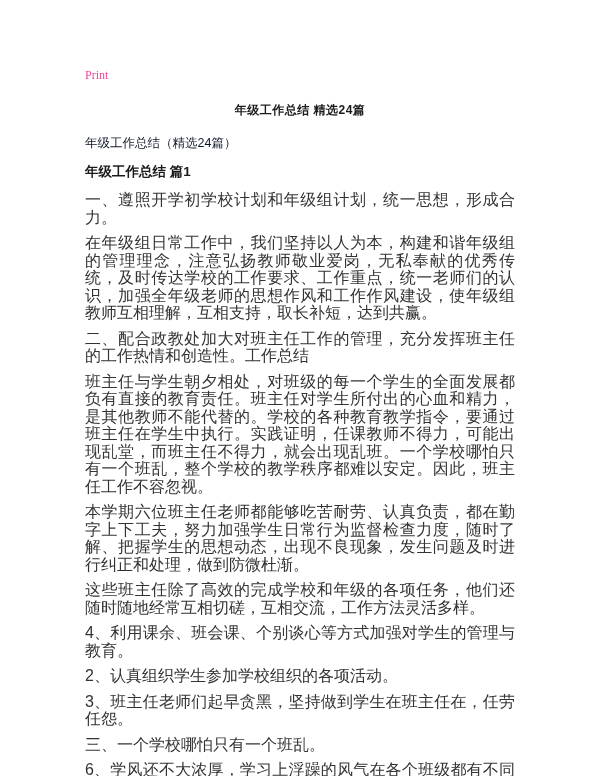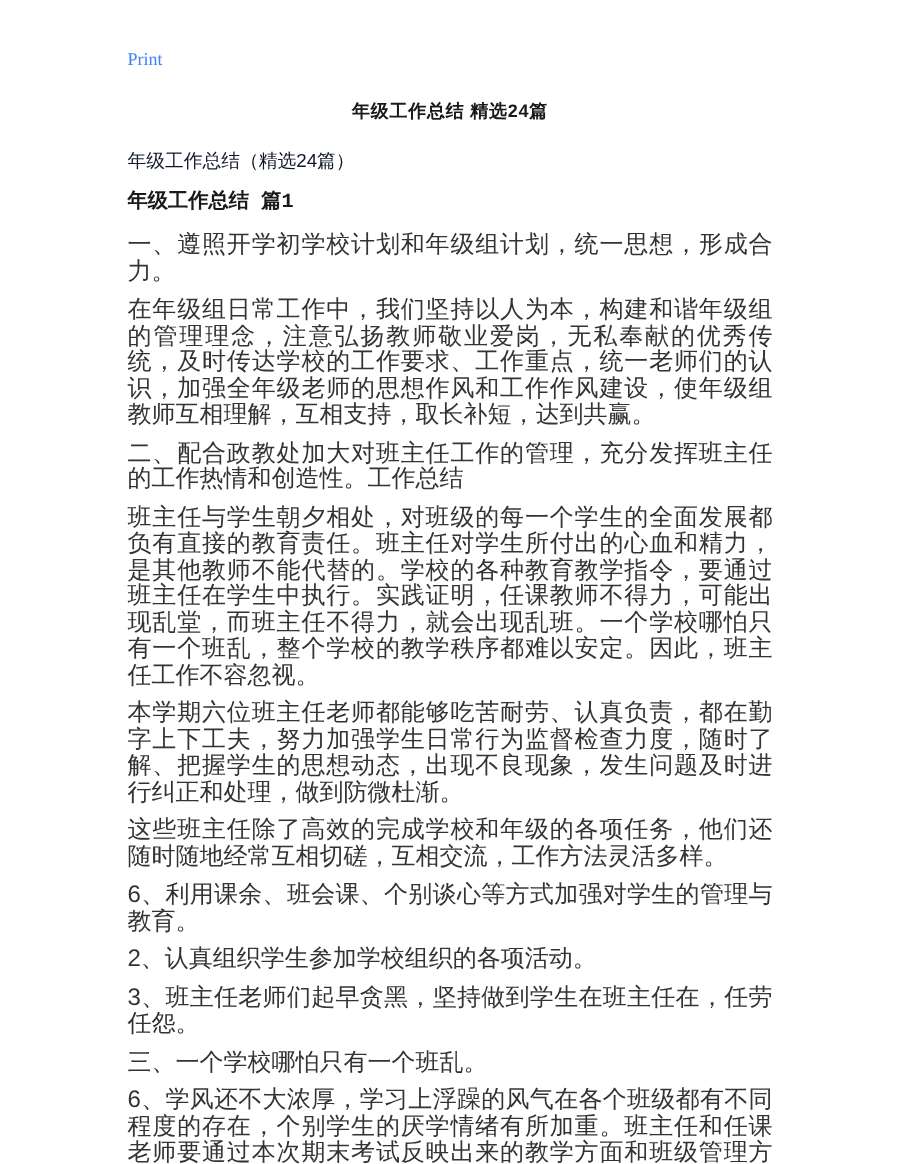--- a/index.html
+++ b/index.html
@@ -10,25 +10,25 @@
     height: 776px;
     overflow: hidden;
   }
   .doc {
     width: 430px;
     margin: 0 auto;
     font-family: "Liberation Sans", sans-serif;
     color: #333333;
   }
   .print-label {
-    margin-top: 32px;
+    margin-top: 68px;
     font-family: "Liberation Serif", serif;
     font-size: 12px;
     line-height: 14px;
-    color: #3b82f6;
+    color: #ec4899;
     width: -moz-max-content;
     width: max-content;
     cursor: pointer;
   }
   .doc-title {
     margin: 17px 0 0 0;
     font-size: 12px;
     line-height: 22px;
     font-weight: 700;
     text-align: center;
@@ -40,21 +40,20 @@
     font-size: 12.5px;
     line-height: 16px;
     color: #0f172a;
   }
   .section-heading {
     margin: 12px 0 11px 0;
     font-size: 13.5px;
     line-height: 17px;
     font-weight: 700;
     color: #1a1a1a;
-    font-family: Liberation Mono, monospace;
   }
   .doc p {
     margin: 0 0 8px 0;
     font-size: 16px;
     line-height: 17.5px;
     text-align: justify;
     text-justify: inter-ideograph;
     color: #333333;
     word-break: break-all;
   }
@@ -71,19 +70,19 @@
   <div class="doc-subtitle">年级工作总结（精选24篇）</div>
 
   <h2 class="section-heading">年级工作总结 篇1</h2>
 
   <p>一、遵照开学初学校计划和年级组计划，统一思想，形成合力。</p>
   <p>在年级组日常工作中，我们坚持以人为本，构建和谐年级组的管理理念，注意弘扬教师敬业爱岗，无私奉献的优秀传统，及时传达学校的工作要求、工作重点，统一老师们的认识，加强全年级老师的思想作风和工作作风建设，使年级组教师互相理解，互相支持，取长补短，达到共赢。</p>
   <p>二、配合政教处加大对班主任工作的管理，充分发挥班主任的工作热情和创造性。工作总结</p>
   <p>班主任与学生朝夕相处，对班级的每一个学生的全面发展都负有直接的教育责任。班主任对学生所付出的心血和精力，是其他教师不能代替的。学校的各种教育教学指令，要通过班主任在学生中执行。实践证明，任课教师不得力，可能出现乱堂，而班主任不得力，就会出现乱班。一个学校哪怕只有一个班乱，整个学校的教学秩序都难以安定。因此，班主任工作不容忽视。</p>
   <p>本学期六位班主任老师都能够吃苦耐劳、认真负责，都在勤字上下工夫，努力加强学生日常行为监督检查力度，随时了解、把握学生的思想动态，出现不良现象，发生问题及时进行纠正和处理，做到防微杜渐。</p>
   <p>这些班主任除了高效的完成学校和年级的各项任务，他们还随时随地经常互相切磋，互相交流，工作方法灵活多样。</p>
-  <p>6、利用课余、班会课、个别谈心等方式加强对学生的管理与教育。</p>
+  <p>4、利用课余、班会课、个别谈心等方式加强对学生的管理与教育。</p>
   <p>2、认真组织学生参加学校组织的各项活动。</p>
   <p>3、班主任老师们起早贪黑，坚持做到学生在班主任在，任劳任怨。</p>
   <p>三、一个学校哪怕只有一个班乱。</p>
   <p>6、学风还不大浓厚，学习上浮躁的风气在各个班级都有不同程度的存在，个别学生的厌学情绪有所加重。班主任和任课老师要通过本次期末考试反映出来的教学方面和班级管理方面的问题在下学期一开学提出整改意见，多听取学生的合理意见，多和学生交流、多和家长沟通，力求下一步工作更具科学和实效。</p>
 
 </div>
 
 </body></html>

